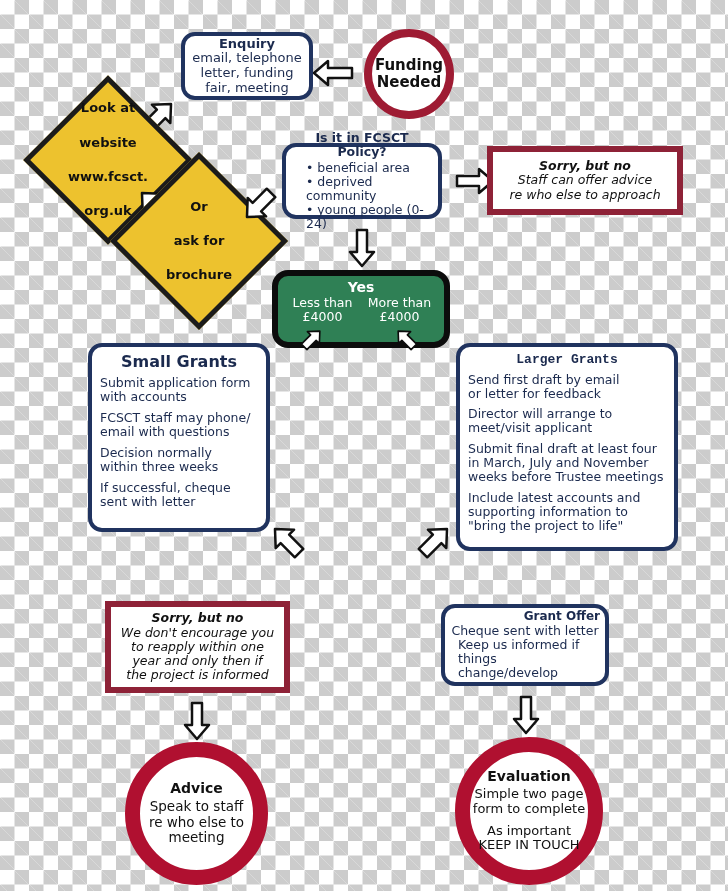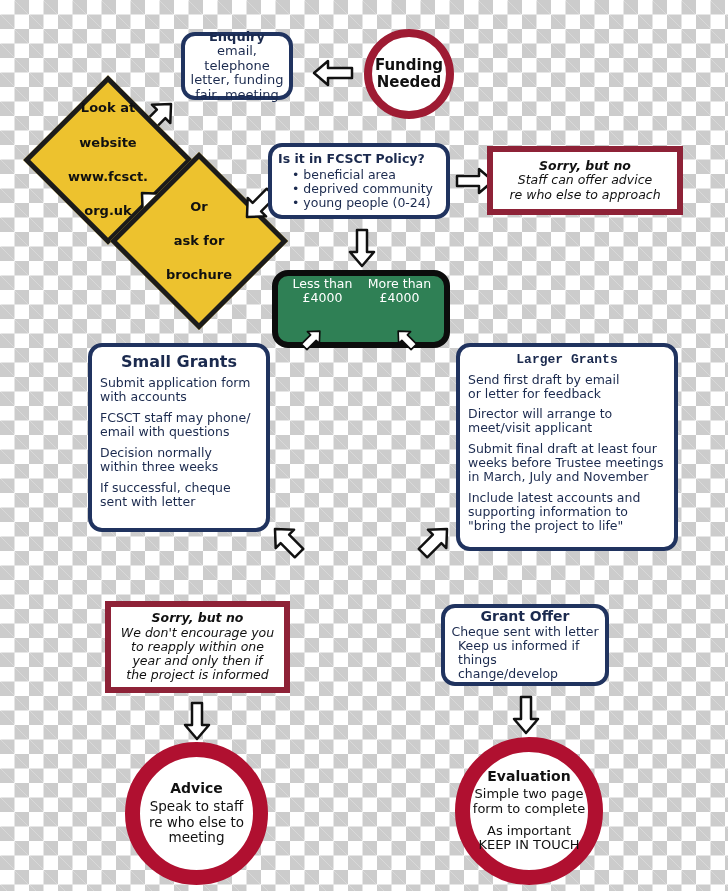--- a/index.html
+++ b/index.html
@@ -125,21 +125,21 @@
 
   <div class="node circle" style="left:364px;top:29px;width:90px;height:90px;border:8px solid #9e1b33;font-size:15px;">
     <span class="ttl lbl">Funding</span>
     <span class="ttl lbl">Needed</span>
   </div>
 
   <svg class="arrowsvg" style="left:312px;top:58px;" width="42" height="30" viewBox="0 0 42 30">
     <polygon points="2,15 16,3 16,10 40,10 40,20 16,20 16,27" fill="#ffffff" stroke="#111111" stroke-width="2.5" stroke-linejoin="round"></polygon>
   </svg>
 
-  <div class="node bluebox" style="left:181px;top:32px;width:112px;height:68px;font-size:13px;padding:2px 4px;">
+  <div class="node bluebox" style="left:181px;top:32px;width:132px;height:68px;font-size:13px;padding:2px 4px;">
     <span class="ttl lbl">Enquiry</span>
     <span class="lbl">email, telephone</span>
     <span class="lbl">letter, funding</span>
     <span class="lbl">fair, meeting</span>
   </div>
 
   <svg class="arrowsvg" style="left:136px;top:93px;" width="46" height="46" viewBox="0 0 46 46">
     <g transform="rotate(135 23 23)">
       <polygon points="6,23 20,10 20,17 40,17 40,29 20,29 20,36" fill="#ffffff" stroke="#111111" stroke-width="2.5" stroke-linejoin="round"></polygon>
     </g>
@@ -169,21 +169,21 @@
       <span class="lbl">brochure</span>
     </div>
   </div>
 
   <svg class="arrowsvg" style="left:236px;top:182px;" width="46" height="46" viewBox="0 0 46 46">
     <g transform="rotate(-45 23 23)">
       <polygon points="6,23 20,10 20,17 40,17 40,29 20,29 20,36" fill="#ffffff" stroke="#111111" stroke-width="2.5" stroke-linejoin="round"></polygon>
     </g>
   </svg>
 
-  <div class="node bluebox" style="left:268px;top:143px;width:182px;height:76px;font-size:12.5px;padding:3px 6px;align-items:flex-start;">
+  <div class="node bluebox" style="left:282px;top:143px;width:160px;height:76px;font-size:12.5px;padding:3px 6px;align-items:flex-start;">
     <span class="ttl lbl" style="text-align:center;margin-bottom:2px;">Is it in FCSCT Policy?</span>
     <div style="text-align:left;padding-left:14px;">
       <div>•&nbsp;<span>beneficial area</span></div>
       <div>•&nbsp;<span>deprived community</span></div>
       <div>•&nbsp;<span>young people (0-24)</span></div>
     </div>
   </div>
 
   <svg class="arrowsvg" style="left:455px;top:166px;" width="40" height="30" viewBox="0 0 40 30">
     <polygon points="38,15 24,3 24,10 2,10 2,20 24,20 24,27" fill="#ffffff" stroke="#111111" stroke-width="2.5" stroke-linejoin="round"></polygon>
@@ -193,20 +193,21 @@
     <span class="ttl lbl">Sorry, but no</span>
     <span class="lbl">Staff can offer advice</span>
     <span class="lbl">re who else to approach</span>
   </div>
 
   <svg class="arrowsvg" style="left:347px;top:228px;" width="30" height="40" viewBox="0 0 30 40">
     <polygon points="15,38 3,24 10,24 10,2 20,2 20,24 27,24" fill="#ffffff" stroke="#111111" stroke-width="2.5" stroke-linejoin="round"></polygon>
   </svg>
 
   <div class="greenbox" style="left:272px;top:270px;width:178px;height:78px;">
+    <div class="gttl" style="font-size:14px;margin-top:3px;">Yes</div>
     <div class="green-cols" style="font-size:12.5px;margin-top:1px;padding:0 6px;">
       <div>
         <span class="lbl">Less than</span>
         <span class="lbl">£4000</span>
       </div>
       <div>
         <span class="lbl">More than</span>
         <span class="lbl">£4000</span>
       </div>
     </div>
@@ -256,22 +257,22 @@
         <span class="lbl">or letter for feedback</span>
       </div>
       <span class="sp"></span>
       <div>
         <span class="lbl">Director will arrange to</span>
         <span class="lbl">meet/visit applicant</span>
       </div>
       <span class="sp"></span>
       <div>
         <span class="lbl">Submit final draft at least four</span>
+        <span class="lbl">in March, July and November</span>
         <span class="lbl">weeks before Trustee meetings</span>
-        <span class="lbl">in March, July and November</span>
       </div>
       <span class="sp"></span>
       <div>
         <span class="lbl">Include latest accounts and</span>
         <span class="lbl">supporting information to</span>
         <span class="lbl">"bring the project to life"</span>
       </div>
     </div>
   </div>
 
@@ -290,21 +291,21 @@
 
   <div class="node redbox" style="left:105px;top:601px;width:185px;height:92px;font-size:12.5px;padding:2px 4px;">
     <span class="ttl lbl">Sorry, but no</span>
     <span class="lbl">We don't encourage you</span>
     <span class="lbl">to reapply within one</span>
     <span class="lbl">year and only then if</span>
     <span class="lbl">the project is informed</span>
   </div>
 
   <div class="node bluebox" style="left:441px;top:604px;width:168px;height:82px;font-size:12.5px;padding:2px 5px;">
-    <span class="ttl lbl" style="font-size:14px;">Grant Offer</span>
+    <span class="ttl lbl" style="font-size:12px;text-align:right;">Grant Offer</span>
     <span class="lbl">Cheque sent with letter</span>
     <span class="lbl" style="text-align:left;padding-left:8px;">Keep us informed if</span>
     <span class="lbl" style="text-align:left;padding-left:8px;">things change/develop</span>
   </div>
 
   <svg class="arrowsvg" style="left:182px;top:700px;" width="30" height="42" viewBox="0 0 30 40">
     <polygon points="15,38 3,24 10,24 10,2 20,2 20,24 27,24" fill="#ffffff" stroke="#111111" stroke-width="2.5" stroke-linejoin="round"></polygon>
   </svg>
 
   <svg class="arrowsvg" style="left:511px;top:694px;" width="30" height="42" viewBox="0 0 30 40">

